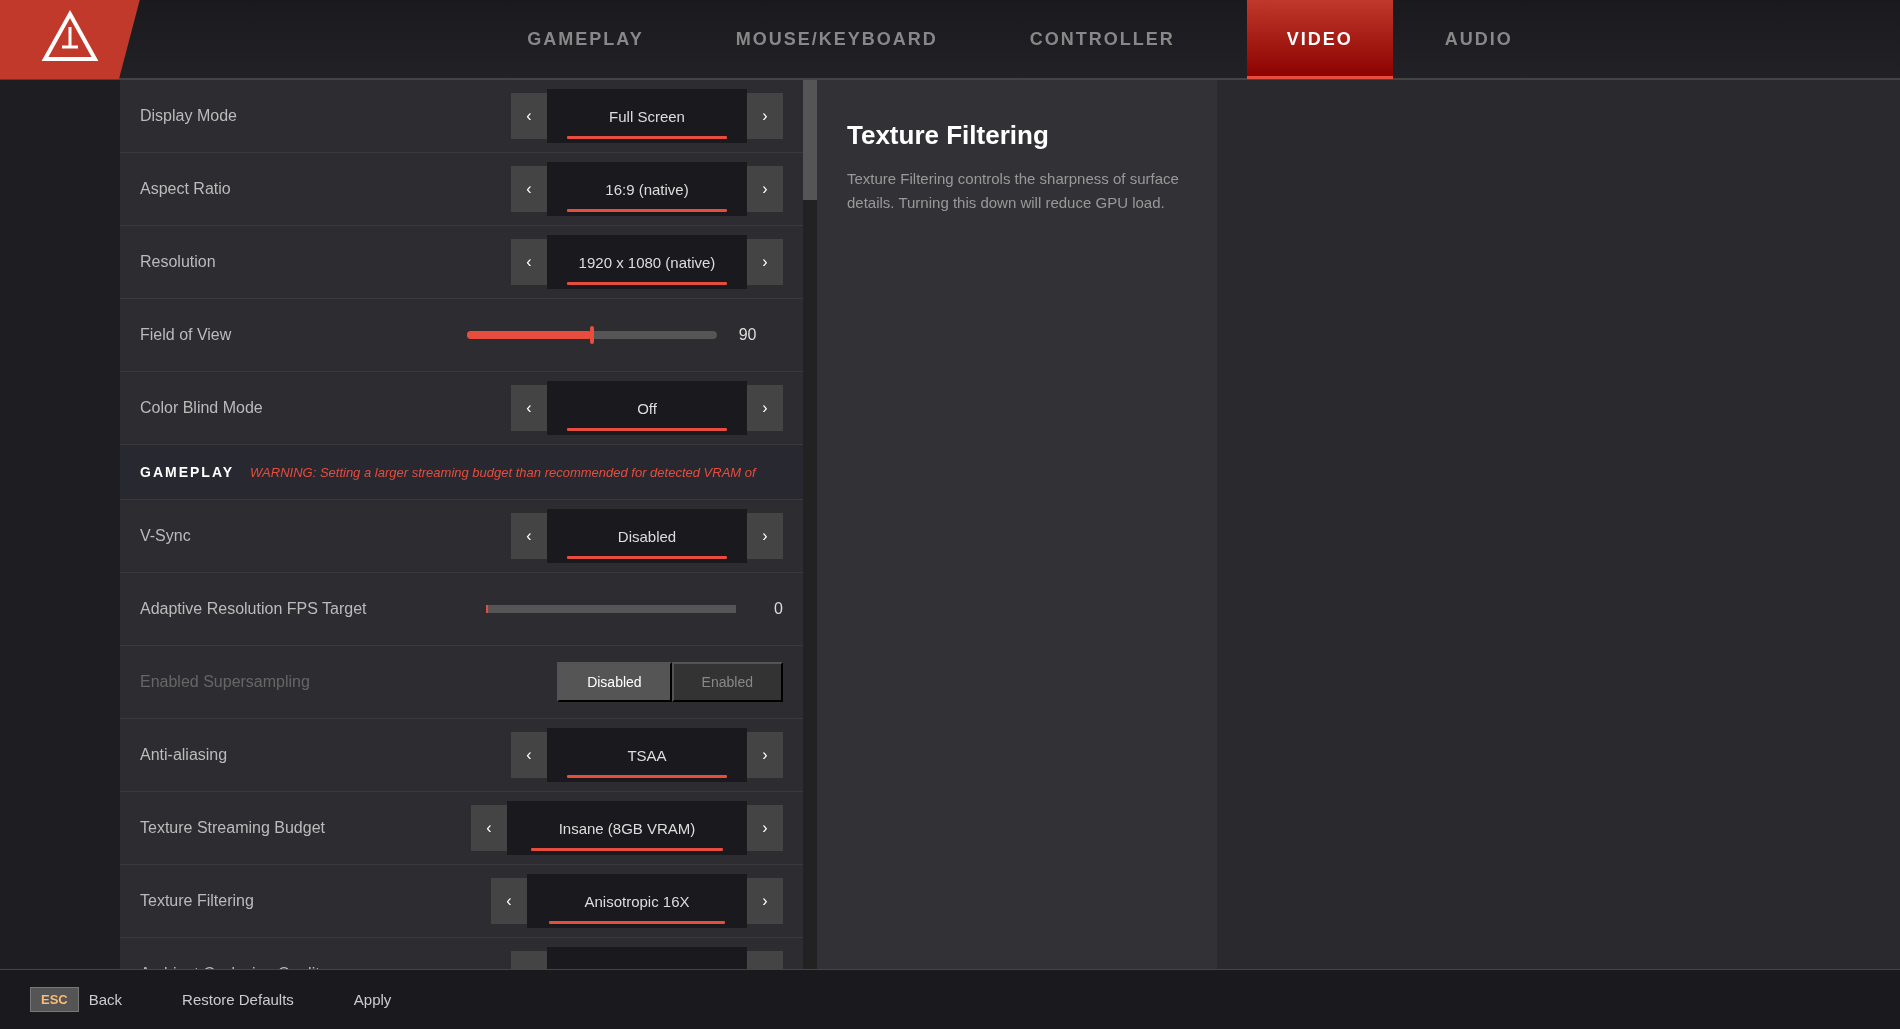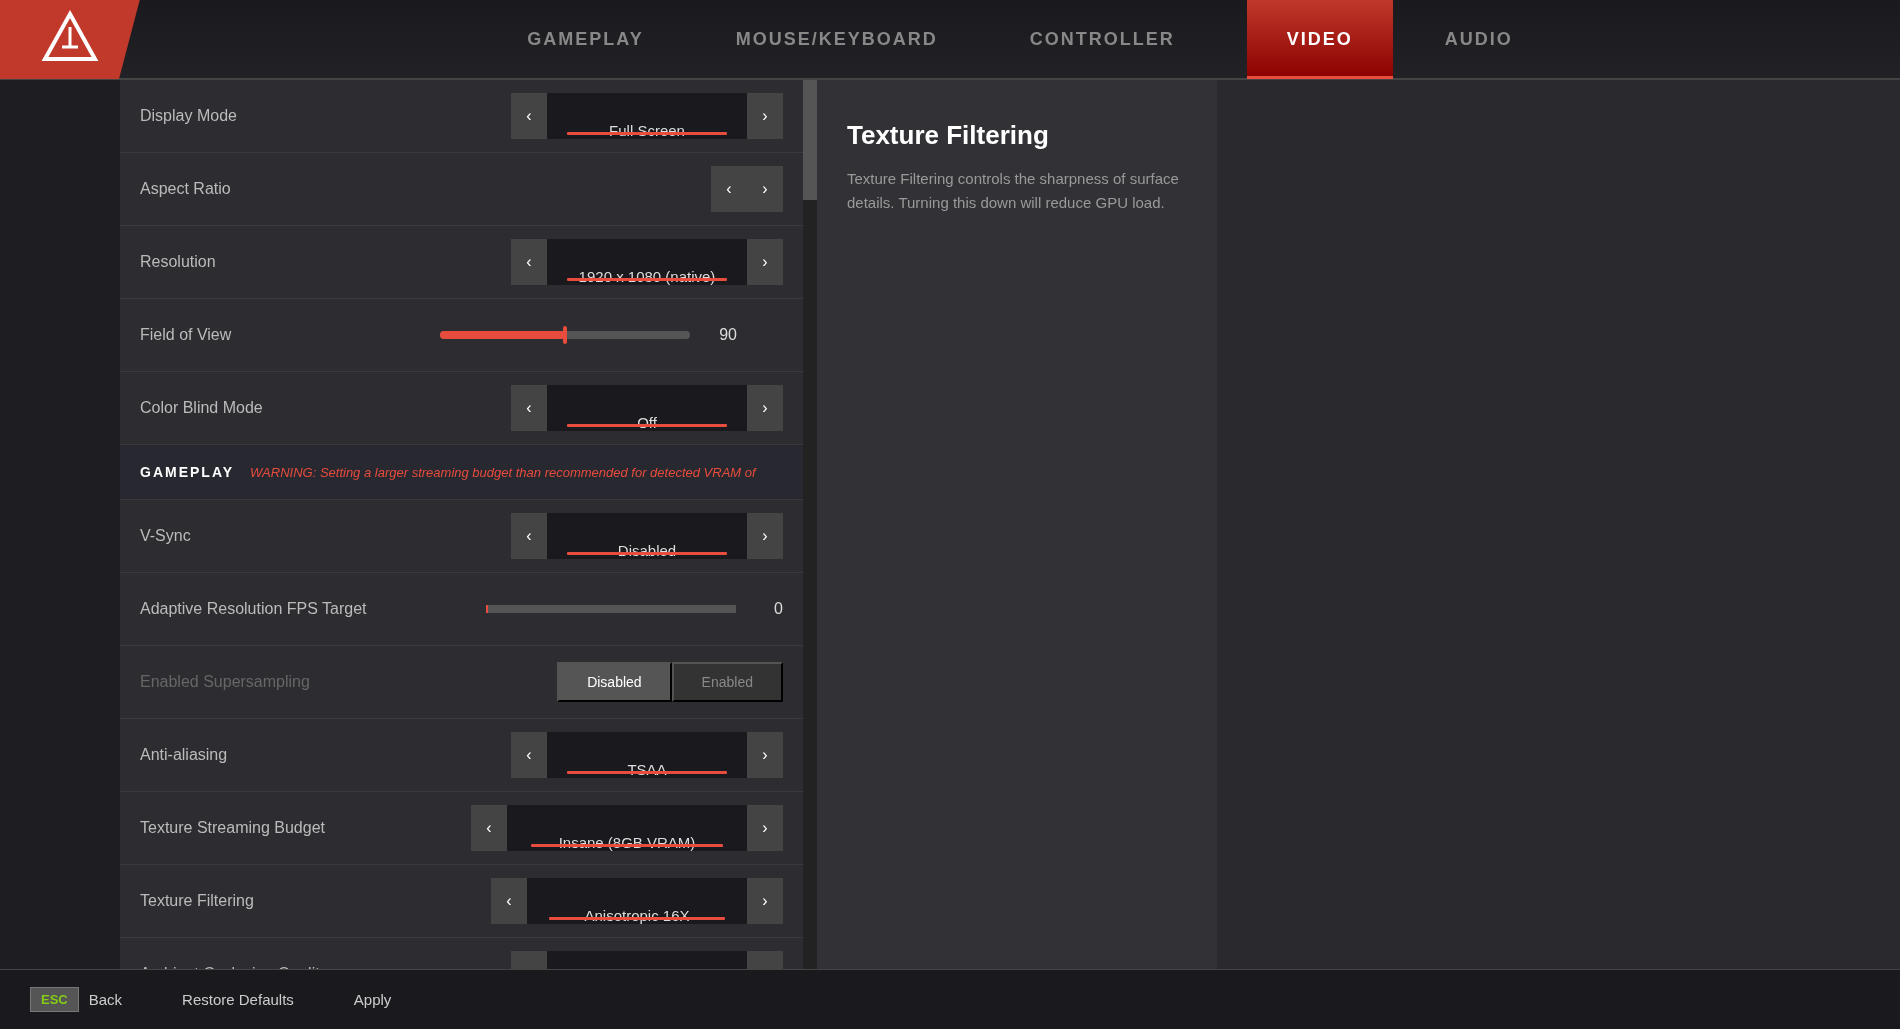--- a/index.html
+++ b/index.html
@@ -141,26 +141,26 @@
       align-items: center;
       justify-content: center;
       cursor: pointer;
       color: #fff;
       font-size: 16px;
       border: none;
     }
 
     .dropdown-value {
       min-width: 200px;
-      height: 46px;
+      height: 54px;
       background: #1a1a1e;
       display: flex;
       flex-direction: column;
       align-items: center;
-      justify-content: flex-end;
+      justify-content: center;
       font-size: 15px;
       color: #ddd;
       position: relative;
     }
 
     .dropdown-value .bar {
       position: absolute;
       bottom: 4px;
       left: 10%;
       right: 10%;
@@ -171,23 +171,23 @@
 
     .dropdown-value-text {
       font-size: 15px;
       color: #ddd;
     }
 
     
     .slider-control {
       display: flex;
       align-items: center;
-      gap: 12px;
+      gap: 5px;
       flex: 1;
-      justify-content: flex-start;
+      justify-content: center;
     }
 
     .slider-track {
       width: 250px;
       height: 8px;
       background: #555;
       border-radius: 4px;
       position: relative;
     }
 
@@ -309,21 +309,21 @@
 
     .footer-btn {
       display: flex;
       align-items: center;
       gap: 10px;
       cursor: pointer;
     }
 
     .key-badge {
       background: #555;
-      color: #84cc16;
+      color: #fdba74;
       padding: 4px 10px;
       font-size: 13px;
       font-weight: bold;
       border: 1px solid #777;
     }
 
     .footer-btn-label {
       font-size: 15px;
       color: #ccc;
     }
@@ -433,20 +433,24 @@
           <button class="arrow-btn">›</button>
         </div>
       </div>
     </div>
 
     <div class="setting-row">
       <div class="setting-label">Aspect Ratio</div>
       <div class="setting-control">
         <div class="dropdown-control">
           <button class="arrow-btn">‹</button>
+          <div class="dropdown-value">
+            <span class="dropdown-value-text">16:9 (native)</span>
+            <div class="bar"></div>
+          </div>
           <button class="arrow-btn">›</button>
         </div>
       </div>
     </div>
 
     <div class="setting-row">
       <div class="setting-label">Resolution</div>
       <div class="setting-control">
         <div class="dropdown-control">
           <button class="arrow-btn">‹</button>

